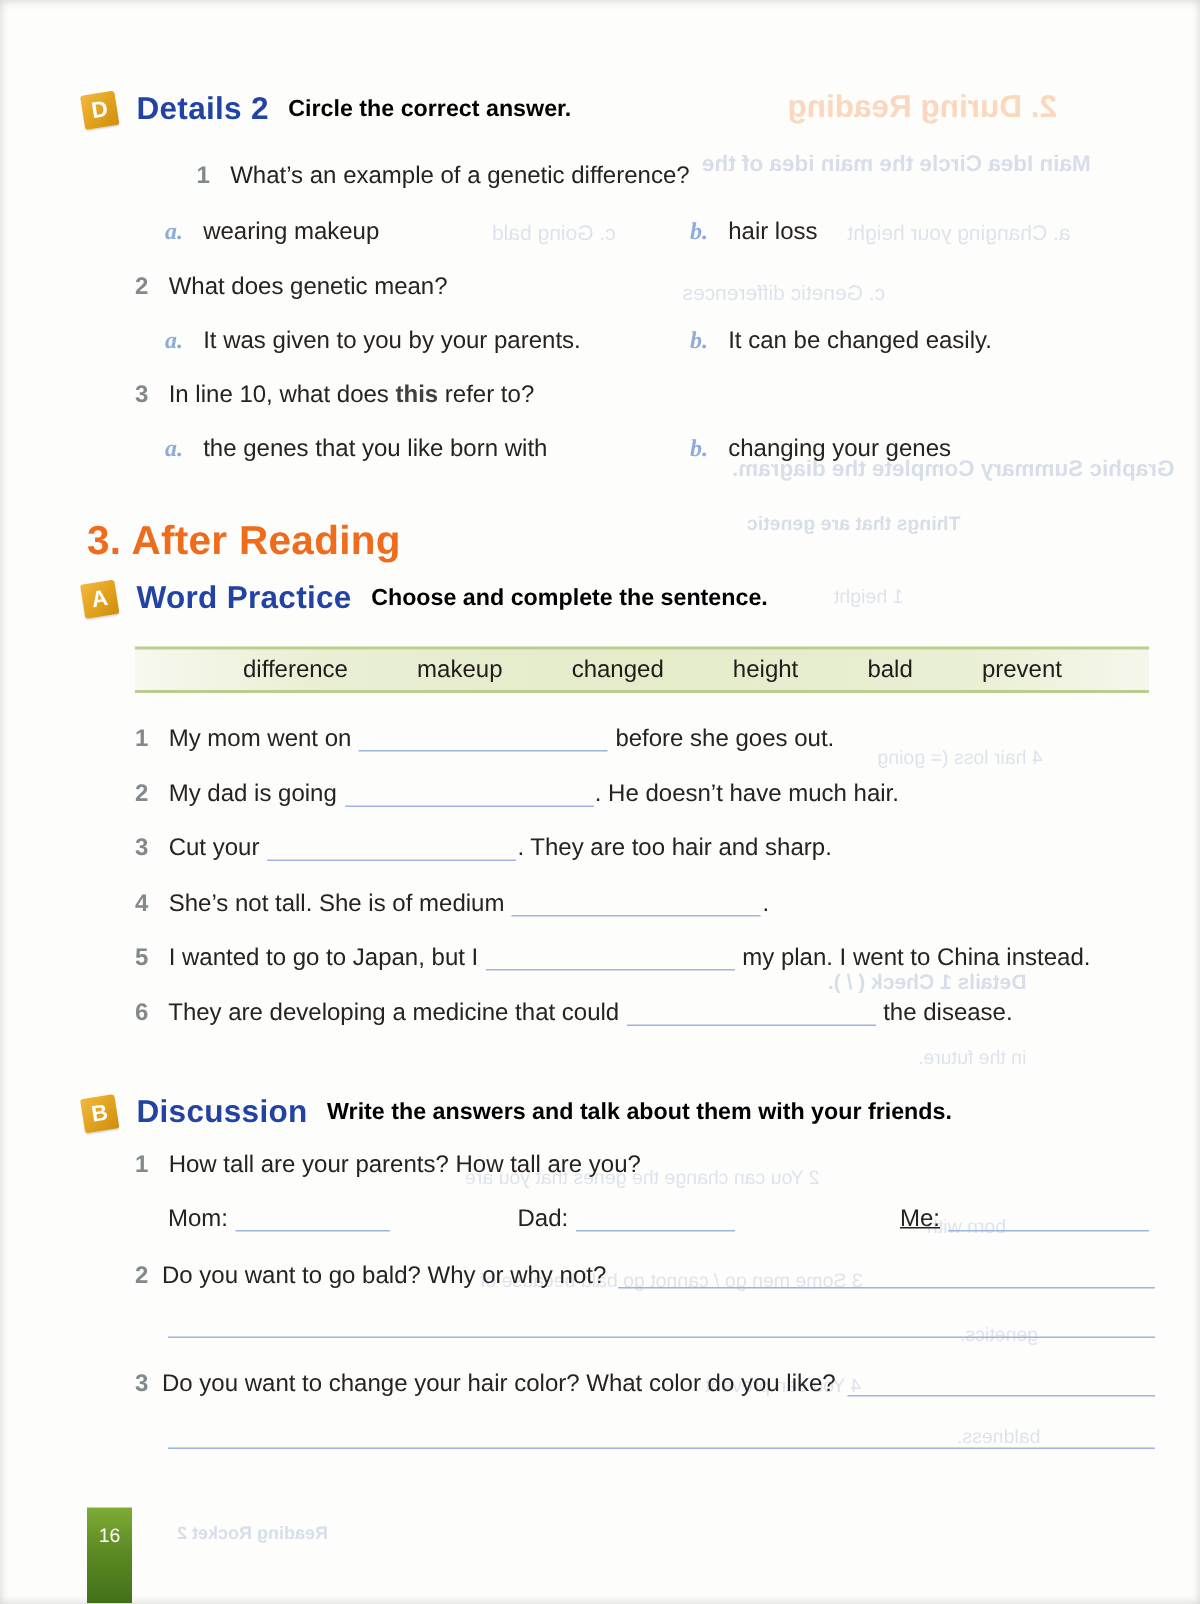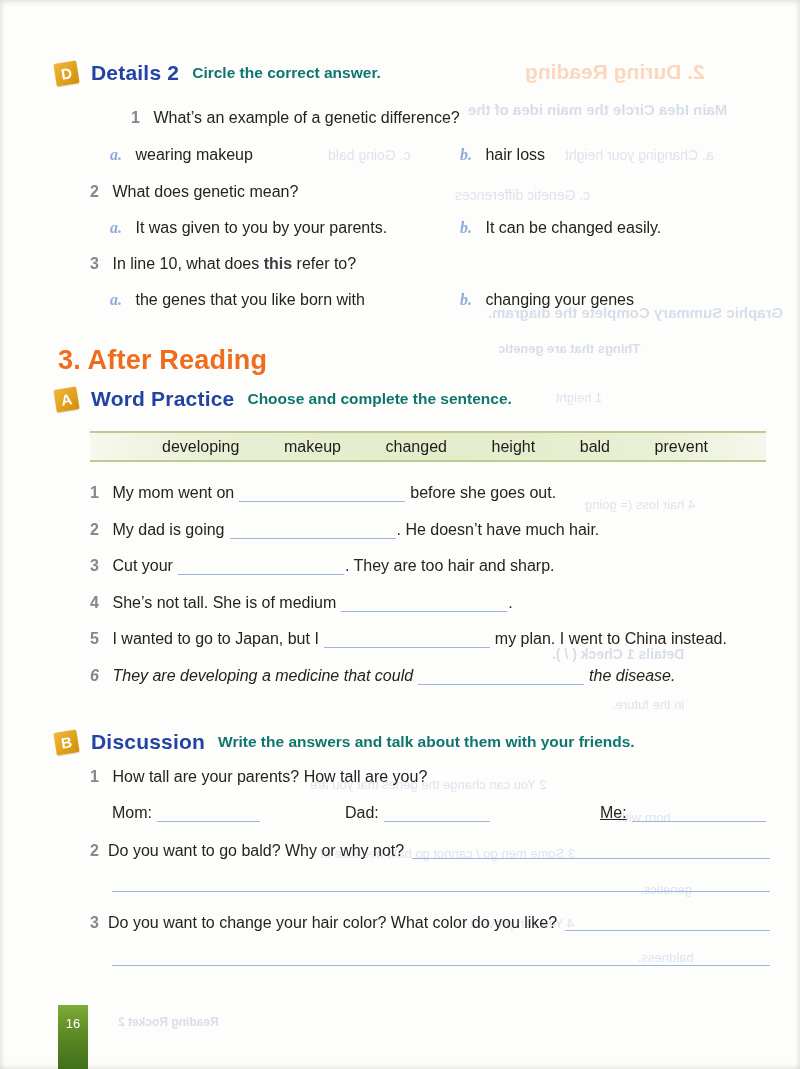--- a/index.html
+++ b/index.html
@@ -16,21 +16,21 @@
   
   .sec-header { display:flex; align-items:center; gap:13px; }
   .badge {
     display:inline-block; width:23px; height:23px; border-radius:2px;
     background:linear-gradient(140deg,#f2b73e 0%,#e0a21c 55%,#cf8d0e 100%);
     color:#fff; font-weight:bold; font-size:15px; text-align:center; line-height:23px;
     transform:rotate(-9deg);
     box-shadow:0 1px 1px rgba(0,0,0,0.15);
   }
   .sec-title { color:#2243a4; font-weight:bold; font-size:21px; letter-spacing:0.2px; }
-  .sec-instr { color:#0f766e; font-weight:bold; font-size:15.5px; }
+  .sec-instr { color:#000000; font-weight:bold; font-size:15.5px; }
   .after-title { color:#ef6c1d; font-weight:bold; font-size:27px; letter-spacing:0.2px; }
 
   
   .qrow { font-size:16px; }
   .qnum { font-weight:bold; color:#81898b; display:inline-block; width:18px; }
   .opt-letter {
     font-family:"Liberation Serif", serif; font-style:italic; font-weight:bold;
     color:#8fabdd; font-size:16px; margin-right:9px;
   }
   .hl { color:#404040; font-weight:bold; }
@@ -139,21 +139,21 @@
 
   <div class="after-title abs" style="left:58px;top:345px;">3. After Reading</div>
 
   <div class="sec-header abs" style="left:55px;top:387px;">
     <span class="badge">A</span>
     <span class="sec-title">Word Practice</span>
     <span class="sec-instr">Choose and complete the sentence.</span>
   </div>
 
   <div class="word-bank">
-    <span>developing</span>
+    <span>difference</span>
     <span>makeup</span>
     <span>changed</span>
     <span>height</span>
     <span>bald</span>
     <span>prevent</span>
   </div>
 
   <div class="qrow abs" style="left:90px;top:484px;">
     <span class="qnum">1</span>
     <span>My mom went on</span><span class="blank"></span><span>before she goes out.</span>
@@ -167,21 +167,21 @@
     <span>Cut your</span><span class="blank" style="margin-right:1px;"></span><span>. They are too hair and sharp.</span>
   </div>
   <div class="qrow abs" style="left:90px;top:594px;">
     <span class="qnum">4</span>
     <span>She’s not tall. She is of medium</span><span class="blank" style="margin-right:1px;"></span><span>.</span>
   </div>
   <div class="qrow abs" style="left:90px;top:630px;">
     <span class="qnum">5</span>
     <span>I wanted to go to Japan, but I</span><span class="blank"></span><span>my plan. I went to China instead.</span>
   </div>
-  <div class="qrow abs" style="left:90px;top:667px;font-style:italic;">
+  <div class="qrow abs" style="left:90px;top:667px;">
     <span class="qnum">6</span>
     <span>They are developing a medicine that could</span><span class="blank"></span><span>the disease.</span>
   </div>
 
   <div class="sec-header abs" style="left:55px;top:730px;">
     <span class="badge">B</span>
     <span class="sec-title">Discussion</span>
     <span class="sec-instr">Write the answers and talk about them with your friends.</span>
   </div>
 

